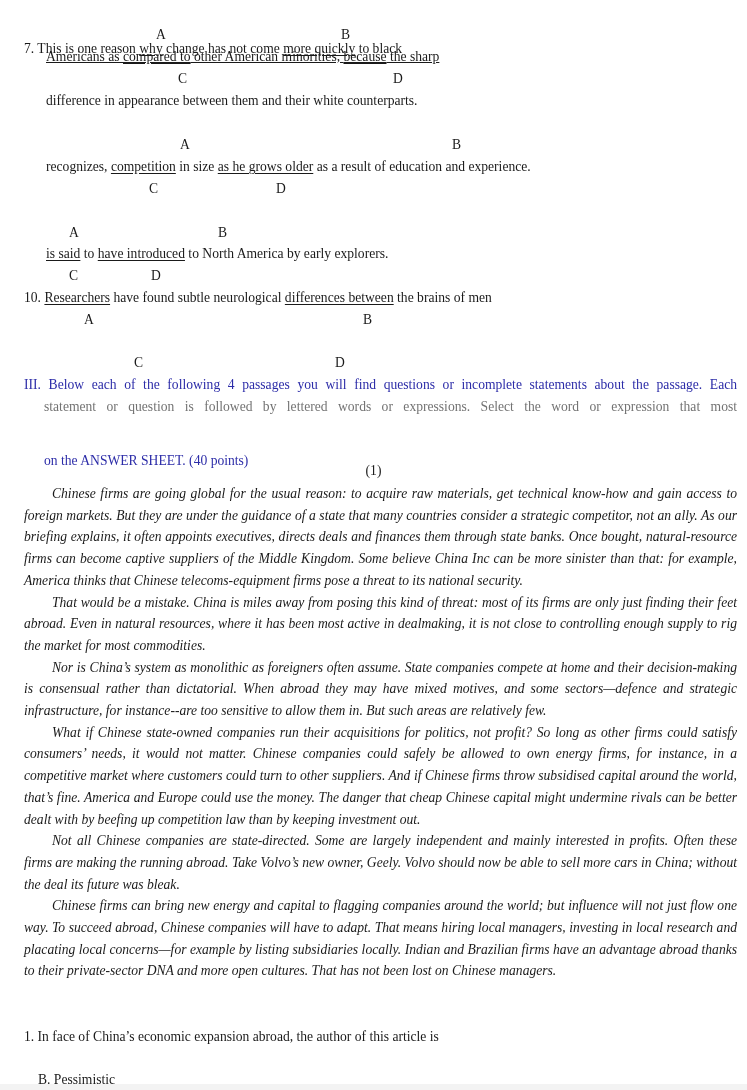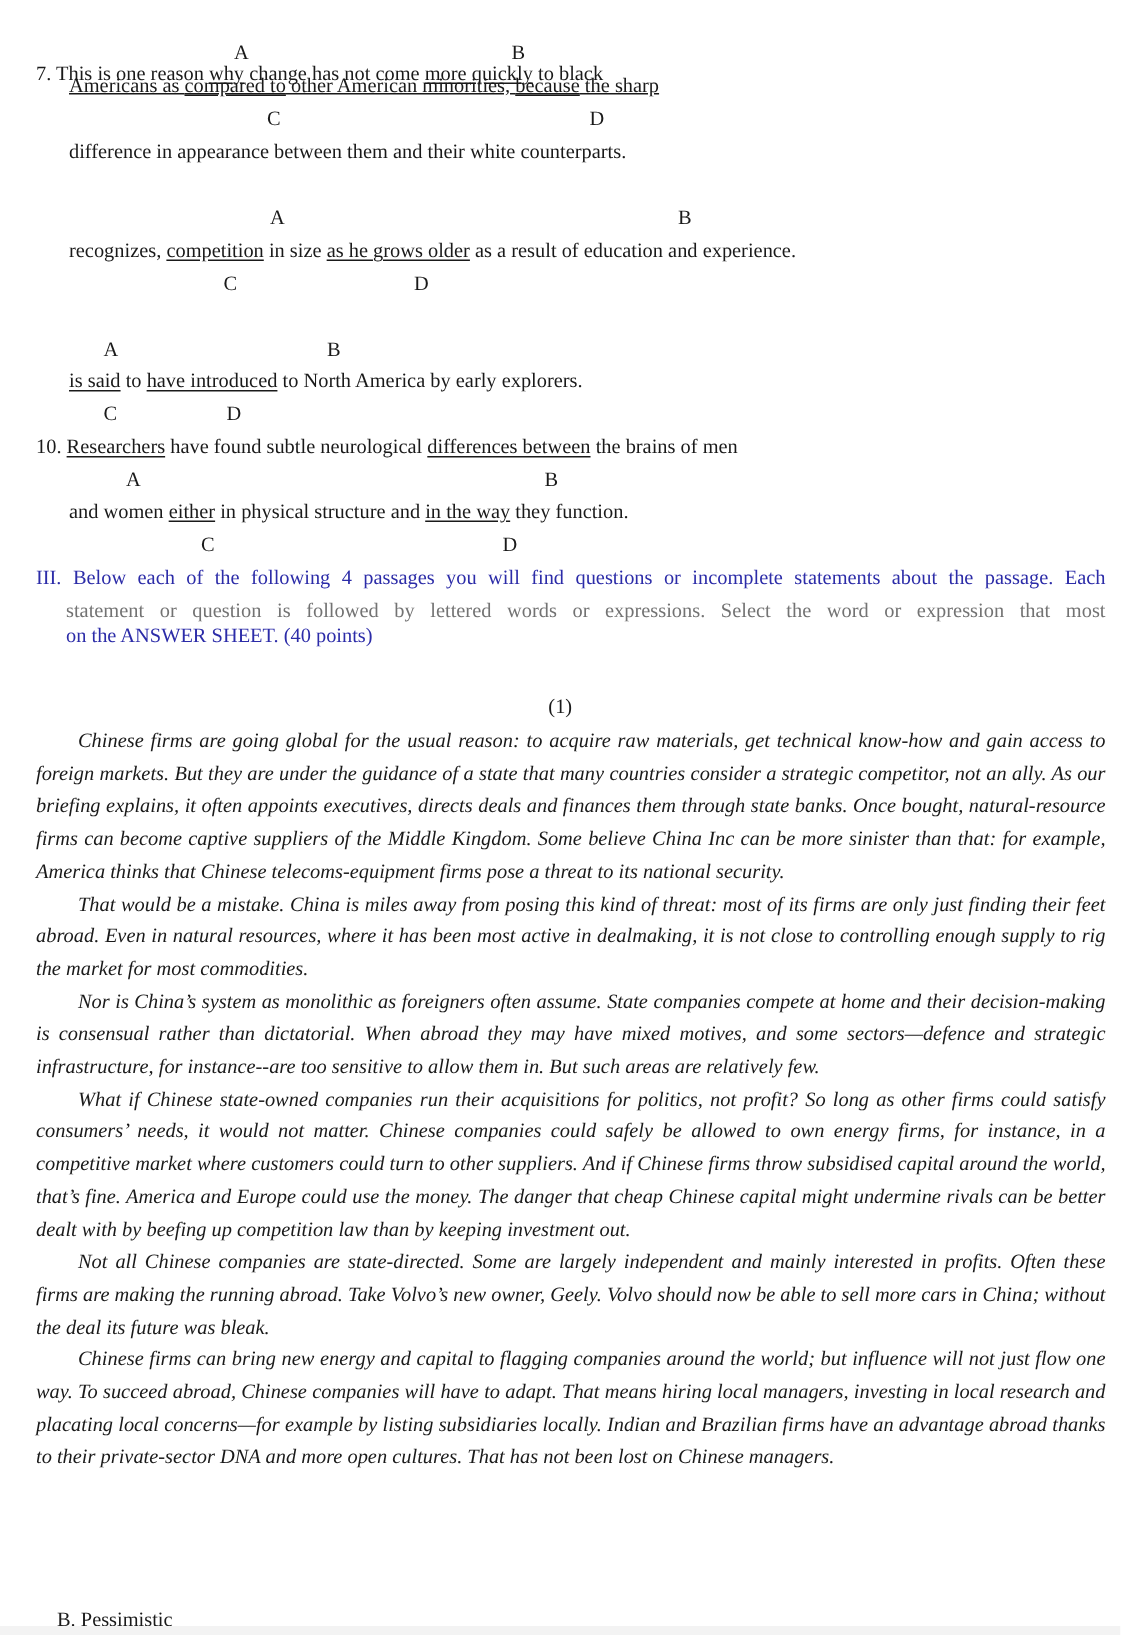--- a/index.html
+++ b/index.html
@@ -73,40 +73,38 @@
   </div>
 
   <div class="line" style="left:24px; top:289px;">
     <span>10.</span>
     <span class="u">Researchers</span><span> have found subtle neurological </span><span class="u">differences between</span><span> the brains of men</span>
   </div>
   <div class="letters" style="left:0; top:311px; width:747px;">
     <span style="left:84px;">A</span>
     <span style="left:363px;">B</span>
   </div>
-  <div class="line" style="left:46px; top:332px;">
-    <span>and women </span><span class="u">either</span><span> in physical structure and </span><span class="u">in the way</span><span> they function.</span>
-  </div>
   <div class="letters" style="left:0; top:354px; width:747px;">
     <span style="left:134px;">C</span>
     <span style="left:335px;">D</span>
   </div>
 
   <div class="just instr" style="top: 374px; color: rgb(44, 44, 168);">III. Below each of the following 4 passages you will find questions or incomplete statements about the passage. Each</div>
   <div class="just instr" style="left: 44px; width: 693px; top: 396px; color: #737373;">statement or question is followed by lettered words or expressions. Select the word or expression that most</div>
-  <div class="line instr" style="left: 44px; top: 415px; color: rgb(44, 44, 168); text-align: center;">on the ANSWER SHEET. (40 points)</div>
+  <div class="line instr" style="left: 44px; top: 452px; color: rgb(44, 44, 168); text-align: center;">on the ANSWER SHEET. (40 points)</div>
 
   <div class="center" style="top:462px;">(1)</div>
 
   <div class="para" style="top:483px;">
     <p>Chinese firms are going global for the usual reason: to acquire raw materials, get technical know-how and gain access to foreign markets. But they are under the guidance of a state that many countries consider a strategic competitor, not an ally. As our briefing explains, it often appoints executives, directs deals and finances them through state banks. Once bought, natural-resource firms can become captive suppliers of the Middle Kingdom. Some believe China Inc can be more sinister than that: for example, America thinks that Chinese telecoms-equipment firms pose a threat to its national security.</p>
     <p>That would be a mistake. China is miles away from posing this kind of threat: most of its firms are only just finding their feet abroad. Even in natural resources, where it has been most active in dealmaking, it is not close to controlling enough supply to rig the market for most commodities.</p>
     <p>Nor is China’s system as monolithic as foreigners often assume. State companies compete at home and their decision-making is consensual rather than dictatorial. When abroad they may have mixed motives, and some sectors—defence and strategic infrastructure, for instance--are too sensitive to allow them in. But such areas are relatively few.</p>
     <p>What if Chinese state-owned companies run their acquisitions for politics, not profit? So long as other firms could satisfy consumers’ needs, it would not matter. Chinese companies could safely be allowed to own energy firms, for instance, in a competitive market where customers could turn to other suppliers. And if Chinese firms throw subsidised capital around the world, that’s fine. America and Europe could use the money. The danger that cheap Chinese capital might undermine rivals can be better dealt with by beefing up competition law than by keeping investment out.</p>
     <p>Not all Chinese companies are state-directed. Some are largely independent and mainly interested in profits. Often these firms are making the running abroad. Take Volvo’s new owner, Geely. Volvo should now be able to sell more cars in China; without the deal its future was bleak.</p>
     <p>Chinese firms can bring new energy and capital to flagging companies around the world; but influence will not just flow one way. To succeed abroad, Chinese companies will have to adapt. That means hiring local managers, investing in local research and placating local concerns—for example by listing subsidiaries locally. Indian and Brazilian firms have an advantage abroad thanks to their private-sector DNA and more open cultures. That has not been lost on Chinese managers.</p>
   </div>
 
+  <div class="line" style="left:24px; top:1028px;">1. In face of China’s economic expansion abroad, the author of this article is</div>
   <div class="line" style="left:49px; top:1050px;margin-top:34px;">A. Optimistic</div>
   <div class="line" style="left:38px; top:1071px;">B. Pessimistic</div>
 
   <div class="bottom-fade"></div>
 </div>
 
 </body></html>

